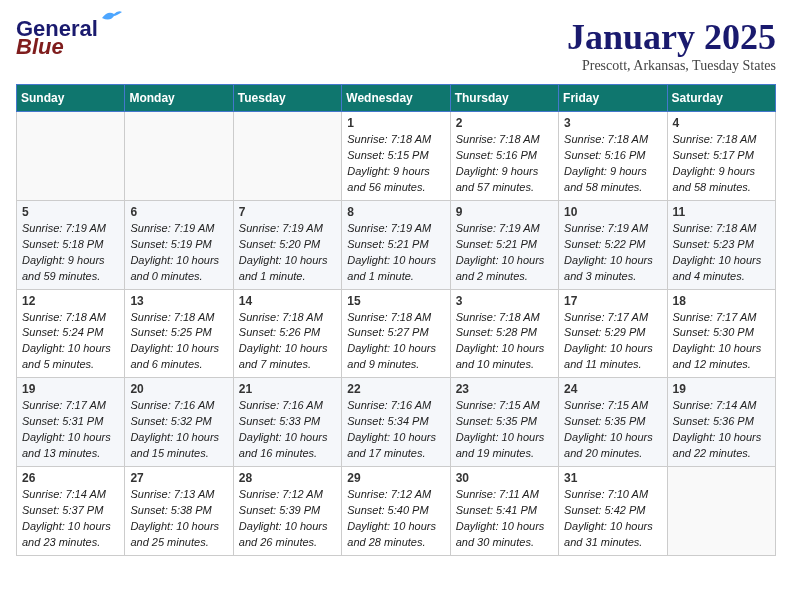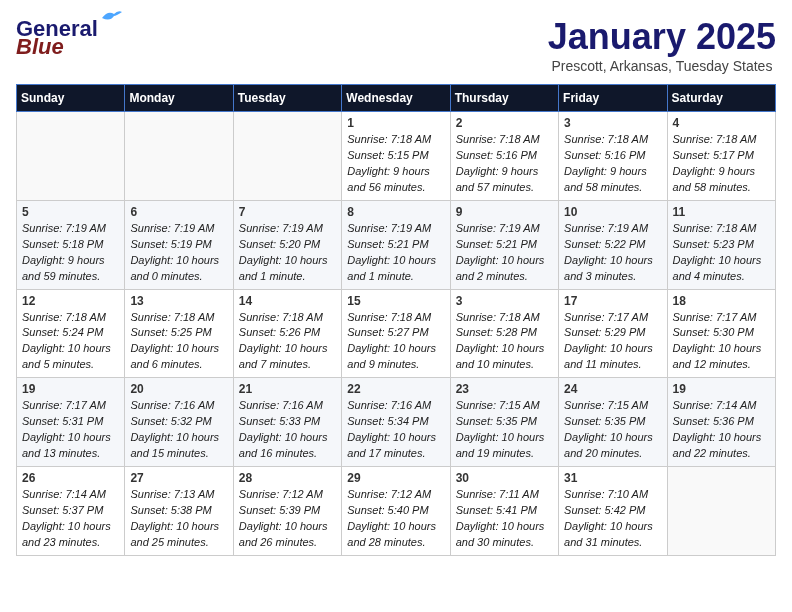--- a/index.html
+++ b/index.html
@@ -15,38 +15,39 @@
       align-items: flex-start;
       justify-content: space-between;
       margin-bottom: 10px;
     }
     .logo {
       display: flex;
       flex-direction: column;
       align-items: flex-start;
     }
     .title-block {
-      text-align: center;
+      text-align: right;
+      font-family: Liberation Serif, serif;
     }
     .month-title {
       font-size: 36px;
       font-weight: bold;
       color: #1a1a6e;
     }
     .location {
       font-size: 14px;
       color: #444;
     }
     .calendar {
       width: 100%;
       border-collapse: collapse;
       border: 1px solid #ccc;
     }
     .calendar th {
-      background-color: #0f172a;
+      background-color: #0f766e;
       color: #fff;
       font-size: 12px;
       font-weight: bold;
       padding: 6px 4px;
       text-align: left;
       border: 1px solid #4477cc;
     }
     .calendar td {
       vertical-align: top;
       padding: 4px 5px;

